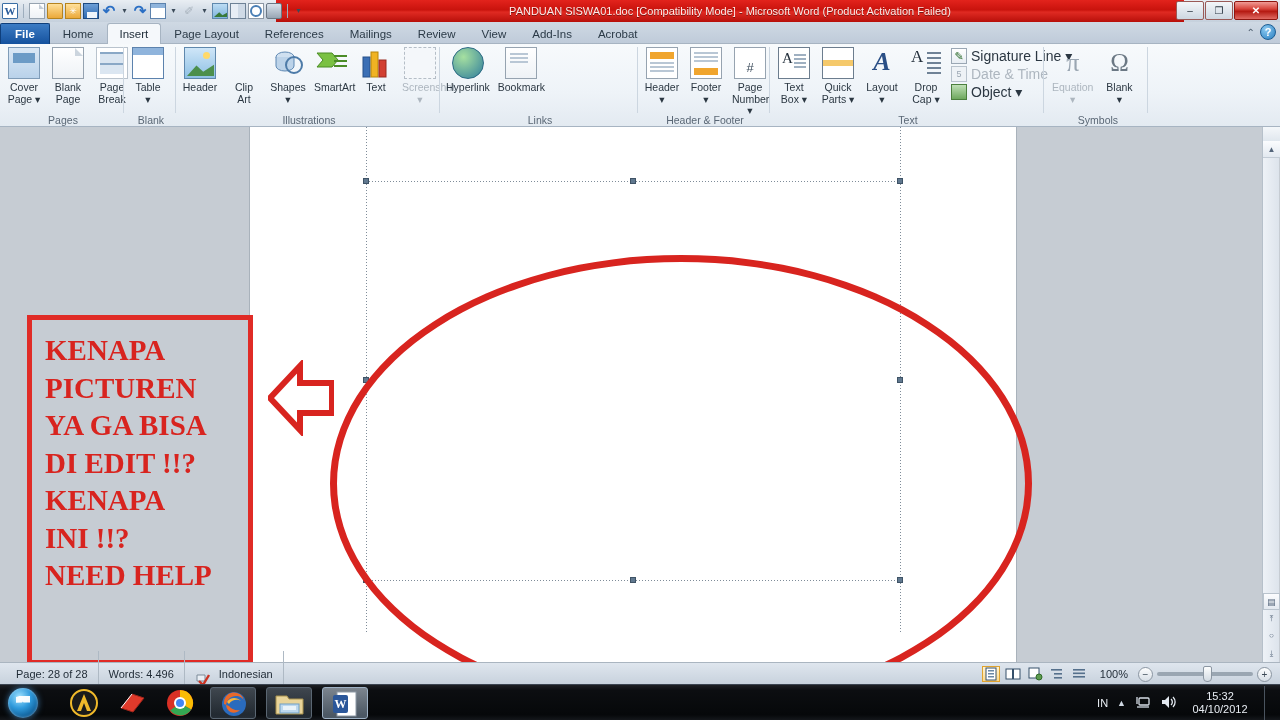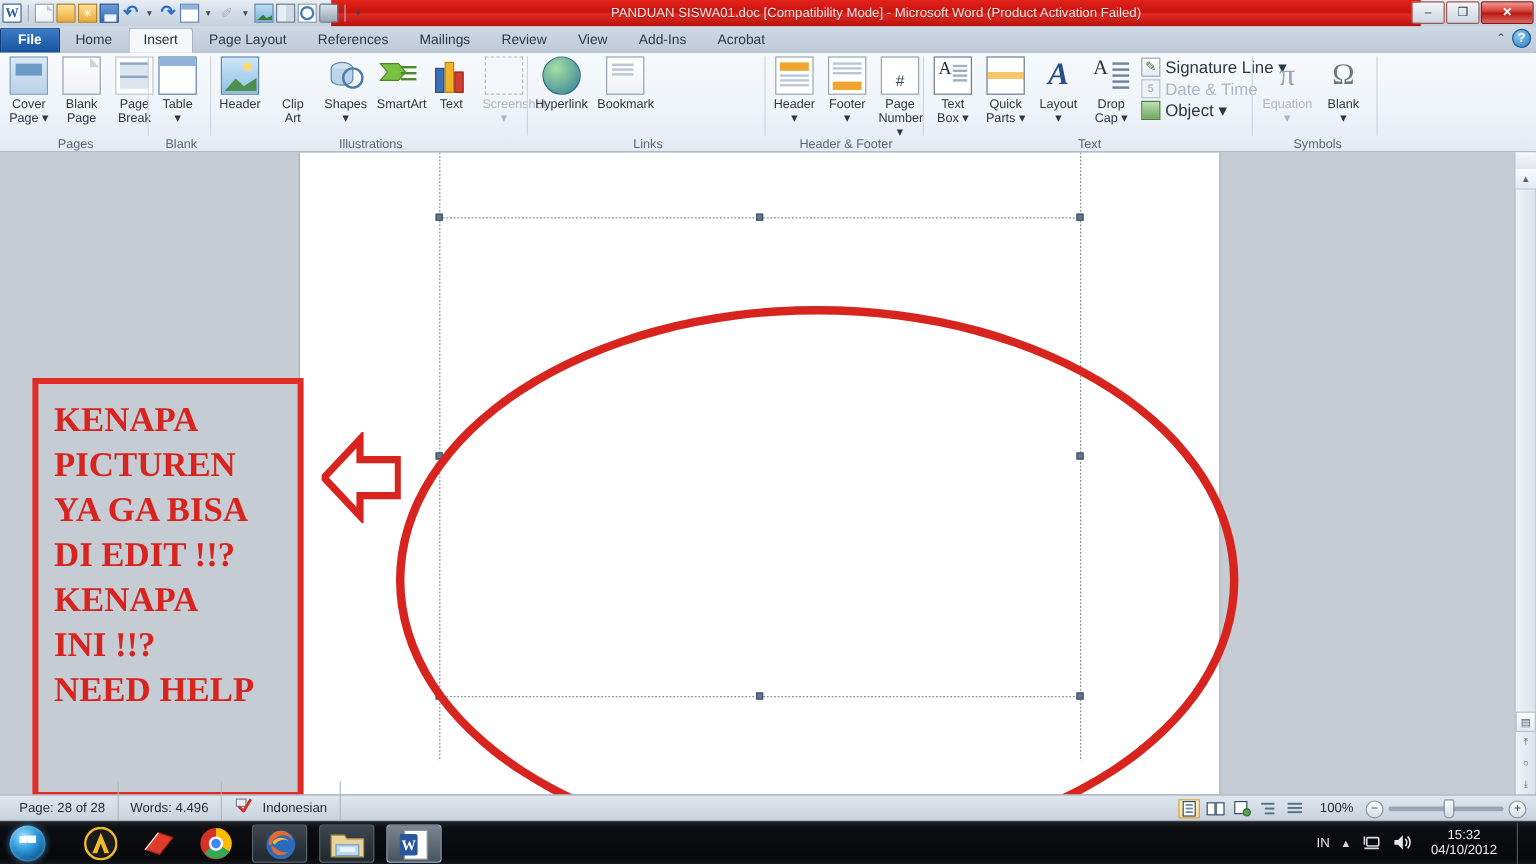--- a/index.html
+++ b/index.html
@@ -559,21 +559,21 @@
       <div class="vs-obj">▤</div>
       <div class="vs-prev">⤒</div>
       <div class="vs-prev" style="bottom:18px">○</div>
       <div class="vs-next">⤓</div>
     </div>
 
     <div class="statusbar">
       <div class="sb-left">
         <div class="sb-item">Page: 28 of 28</div>
         <div class="sb-item">Words: 4.496</div>
-        <div class="sb-item" style="display:flex;align-items:flex-start;gap:8px;">
+        <div class="sb-item" style="display:flex;align-items:flex-end;gap:8px;">
           <span style="display:inline-block;width:16px;height:14px;">
             <svg width="16" height="14" viewBox="0 0 16 14">
               <path d="M2 3 h8 v6 h-8 z" fill="#e9eef4" stroke="#7d8b99"></path>
               <path d="M4 9 l4 4 l6 -10" fill="none" stroke="#cc3322" stroke-width="2.4"></path>
             </svg>
           </span>
           <span>Indonesian</span>
         </div>
       </div>
 

